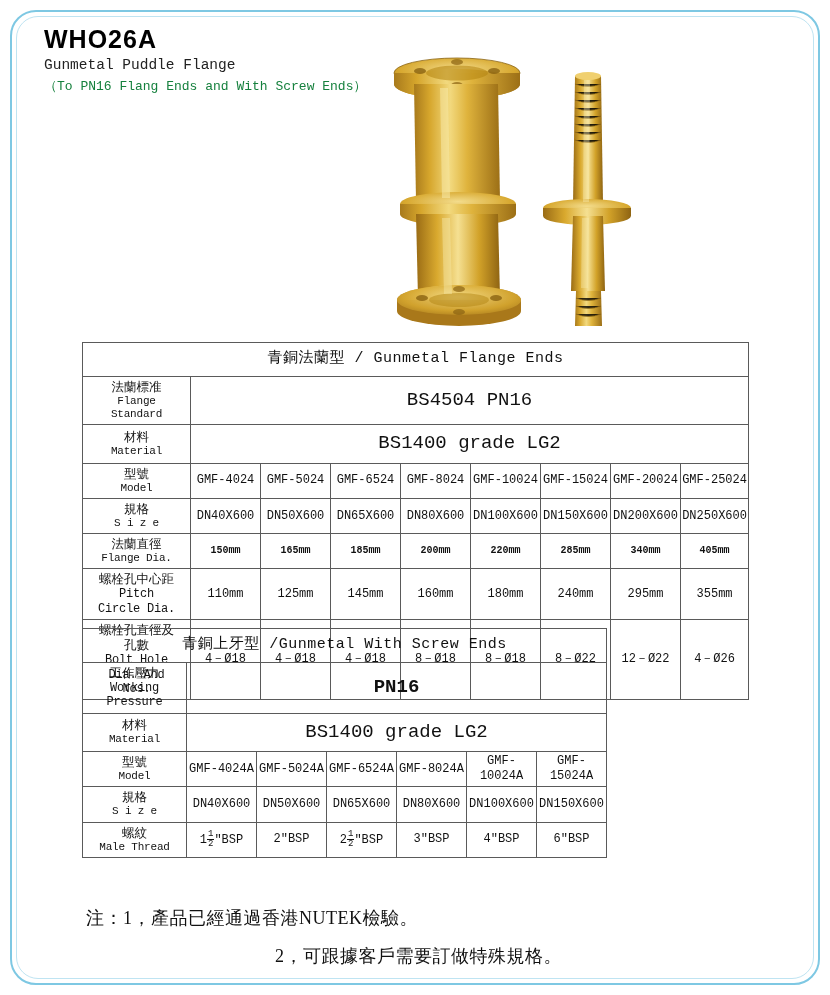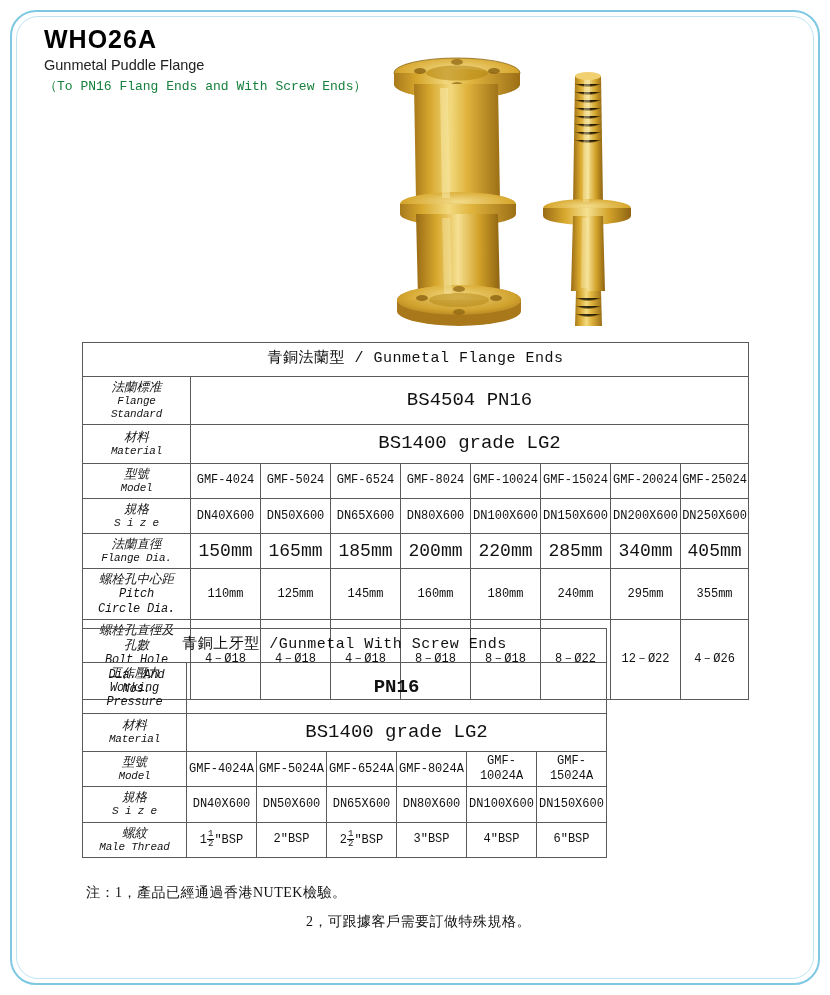--- a/index.html
+++ b/index.html
@@ -48,21 +48,21 @@
     color: #000;
     line-height: 1.1;
   }
   .title-cn {
     font-size: 17px;
     margin-top: 5px;
     letter-spacing: 1px;
     color: #111;
   }
   .title-en {
-    font-family: Liberation Sans, sans-serif;
+    font-family: Liberation Mono, monospace;
     font-size: 14.5px;
     margin-top: 3px;
     letter-spacing: 0px;
     color: #222;
   }
   .title-sub {
     font-family: "Liberation Mono", monospace;
     font-size: 13px;
     margin-top: 4px;
     color: #15803d;
@@ -95,39 +95,38 @@
   .hdr-row td {
     font-size: 15px;
     padding: 7px 2px;
     letter-spacing: 0.5px;
     margin-left: 20px;
   }
   .lbl {
     width: 108px;
     line-height: 1.2;
     padding: 3px 13px;
-    font-style: italic;
   }
   .lbl .cn {
     display: block;
     font-family: "Liberation Serif", serif;
     font-size: 12.5px;
   }
   .lbl .en {
     display: block;
     font-family: "Liberation Mono", monospace;
     font-size: 11px;
     letter-spacing: -0.2px;
   }
   .lbl.small .en { font-size: 12px; }
   .big-cell {
     font-size: 19px;
     padding: 7px 18px;
   }
-  .bold-val { font-weight: normal; font-size: 18px; text-align: center; }
+  .bold-val { font-weight: bold; font-size: 10px; text-align: center; }
 
   #table1 {
     position: absolute;
     left: 82px;
     top: 342px;
     width: 666px;
   }
   #table2 {
     position: absolute;
     left: 82px;
@@ -143,23 +142,23 @@
     text-align: center;
     margin: 0 0px;
   }
   .frac span { display: block; }
   .frac .num { border-bottom: 1px solid #111; padding: 0 1px; }
 
   
   .notes {
     position: absolute;
     left: 86px;
-    top: 878px;
+    top: 900px;
     width: 620px;
-    font-size: 14px;
+    font-size: 18px;
     line-height: 2.1;
     color: #111;
     letter-spacing: 0.5px;
   }
   .notes .n2 { margin-left: 45px; text-align: center; }
 </style>
 </head>
 <body>
 
 <div class="page-frame"></div>

